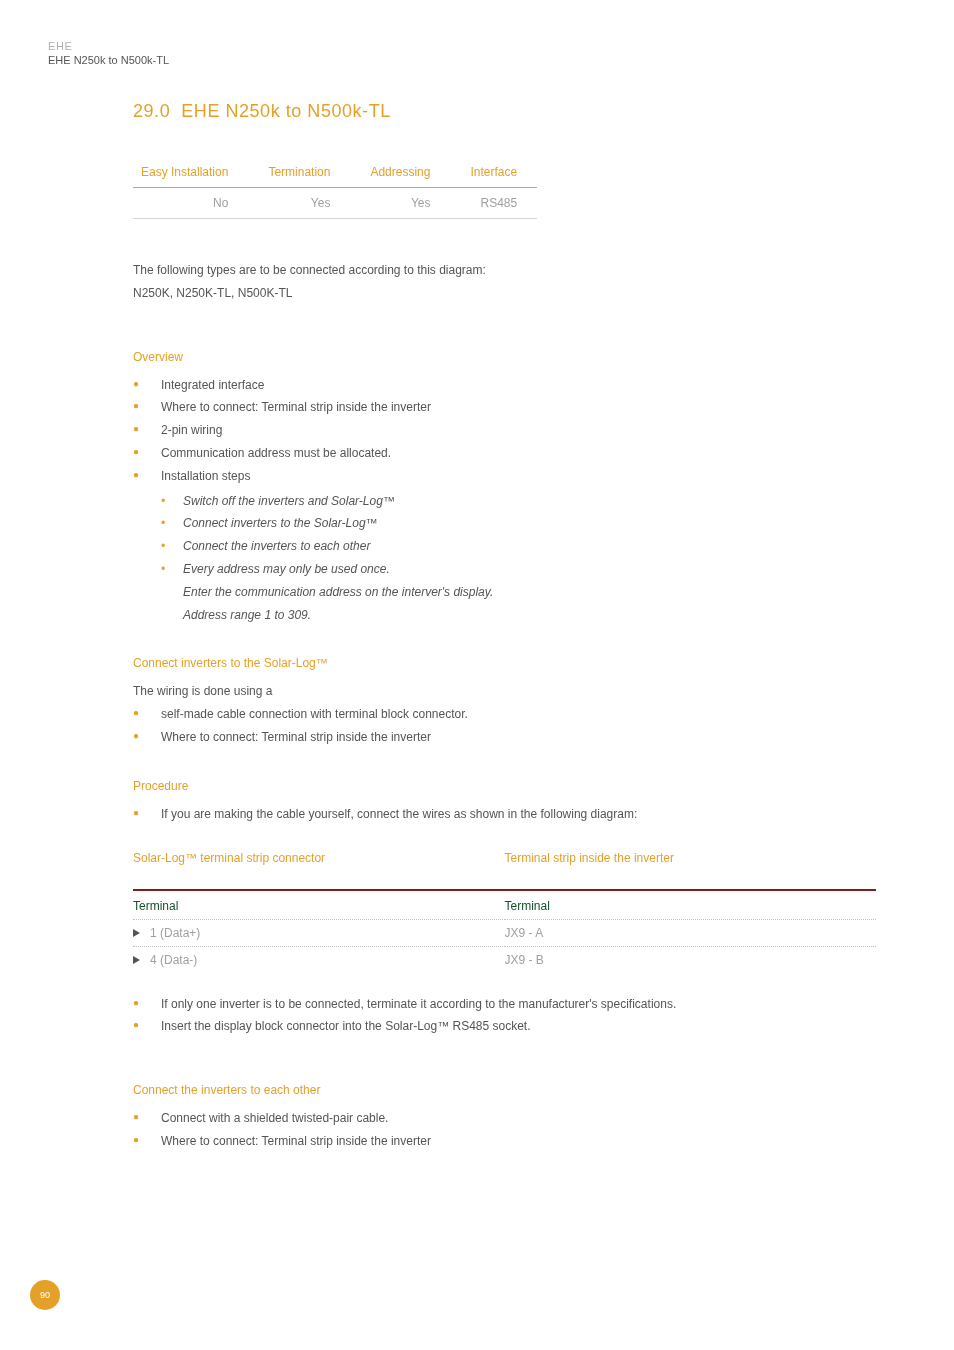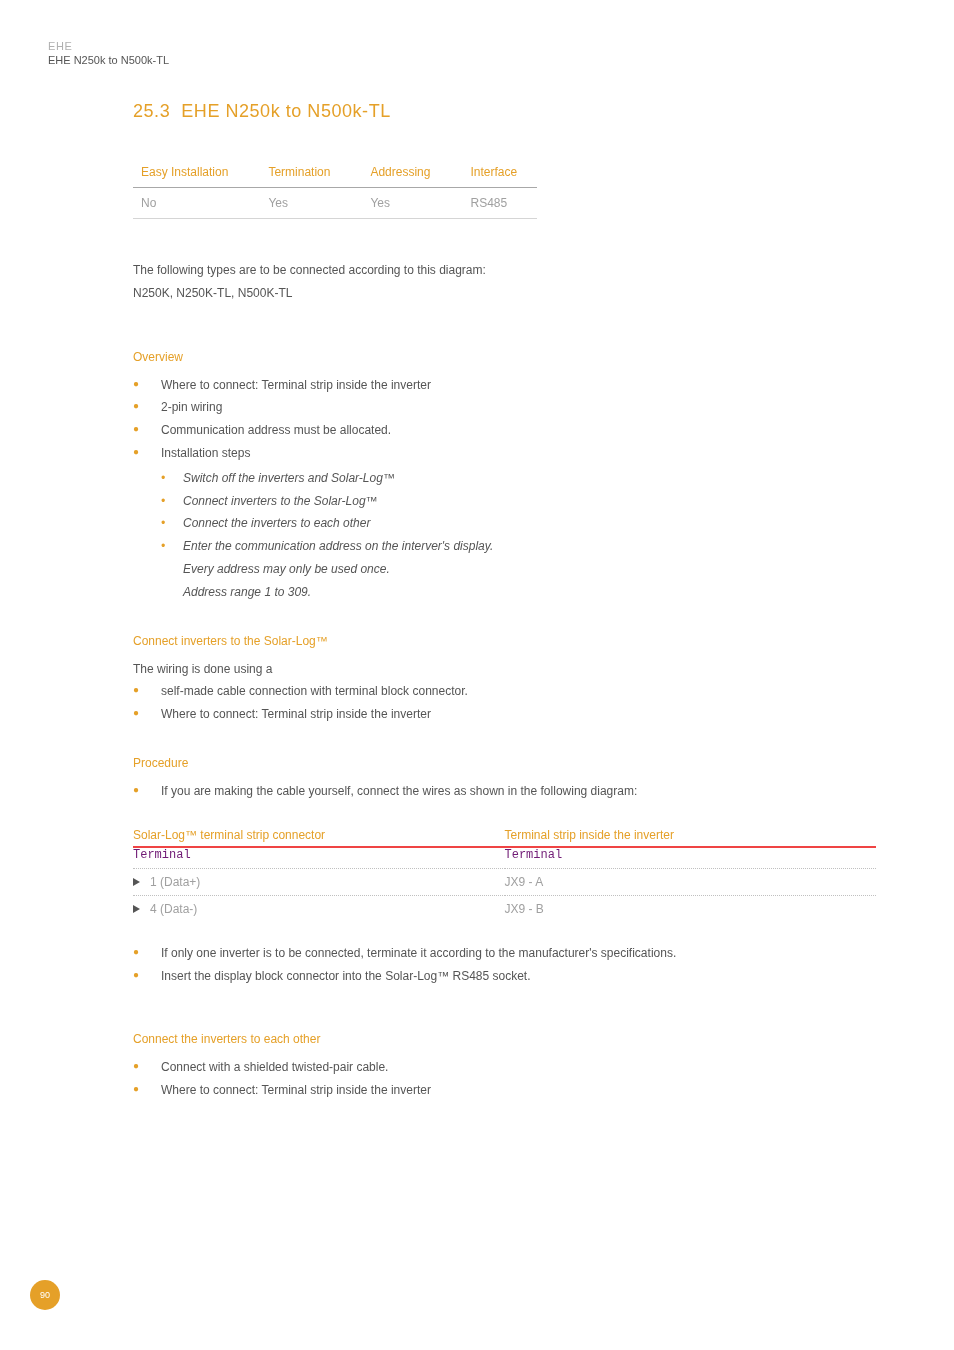--- a/index.html
+++ b/index.html
@@ -41,21 +41,21 @@
     .spec-table th {
       color: #e5a028;
       font-weight: 400;
       padding: 8px 20px;
       text-align: left;
       border-bottom: 1px solid #a8a8a8;
     }
     .spec-table td {
       color: #a0a0a0;
       padding: 8px 20px;
-      text-align: left;
+      text-align: right;
       border-bottom: 1px solid #d5d5d5;
     }
     .spec-table th:first-child, .spec-table td:first-child { padding-left: 8px; }
     .intro-text {
       margin-top: 40px;
       font-size: 12px;
       line-height: 1.9;
       color: #555555;
     }
     .sub-heading {
@@ -106,29 +106,28 @@
     .wiring-table {
       margin-top: 25px;
       width: 100%;
       border-collapse: collapse;
       font-size: 12px;
     }
     .wiring-table th {
       color: #e5a028;
       font-weight: 400;
       text-align: left;
-      padding: 0 0 4px 0;
-      border-bottom: 2px solid #ef4444;
+      padding: 0 0 24px 0;
+      border-bottom: 2px solid #7f1d1d;
       width: 50%;
     }
     .wiring-table .subhead td {
-      color: #701a75;
-      padding: 0 0 6px 0;
+      color: #14532d;
+      padding: 8px 0 6px 0;
       border-bottom: 1px dotted #c0c0c0;
-      font-family: Liberation Mono, monospace;
     }
     .wiring-table .datarow td {
       color: #a0a0a0;
       padding: 6px 0;
       border-bottom: 1px dotted #c0c0c0;
     }
     .wiring-table .datarow:last-child td { border-bottom: none; }
     .tri {
       display: inline-block;
       width: 0; height: 0;
@@ -156,21 +155,21 @@
   </style>
 </head>
 <body>
 
 <div class="header-top">EHE</div>
 <div class="header-second">EHE N250k to N500k-TL</div>
 
 <div class="content">
 
   <div class="section-title">
-    <span>25.3</span>&nbsp;&nbsp;<span>EHE N250k to N500k-TL</span>
+    <span>29.0</span>&nbsp;&nbsp;<span>EHE N250k to N500k-TL</span>
   </div>
 
   <table class="spec-table">
     <thead>
       <tr>
         <th>Easy Installation</th>
         <th>Termination</th>
         <th>Addressing</th>
         <th>Interface</th>
       </tr>
@@ -185,32 +184,33 @@
     </tbody>
   </table>
 
   <div class="intro-text">
     <div>The following types are to be connected according to this diagram:</div>
     <div>N250K, N250K-TL, N500K-TL</div>
   </div>
 
   <div class="sub-heading">Overview</div>
   <ul class="bullet-list">
+    <li>Integrated interface</li>
     <li>Where to connect: Terminal strip inside the inverter</li>
     <li>2-pin wiring</li>
     <li>Communication address must be allocated.</li>
     <li>Installation steps</li>
   </ul>
   <ul class="sub-bullet-list">
     <li>Switch off the inverters and Solar-Log™</li>
     <li>Connect inverters to the Solar-Log™</li>
     <li>Connect the inverters to each other</li>
     <li>
+      <div>Every address may only be used once.</div>
       <div>Enter the communication address on the interver's display.</div>
-      <div>Every address may only be used once.</div>
       <div>Address range 1 to 309.</div>
     </li>
   </ul>
 
   <div class="sub-heading tight">Connect inverters to the Solar-Log™</div>
   <div class="plain-text">The wiring is done using a</div>
   <ul class="bullet-list">
     <li>self-made cable connection with terminal block connector.</li>
     <li>Where to connect: Terminal strip inside the inverter</li>
   </ul>

